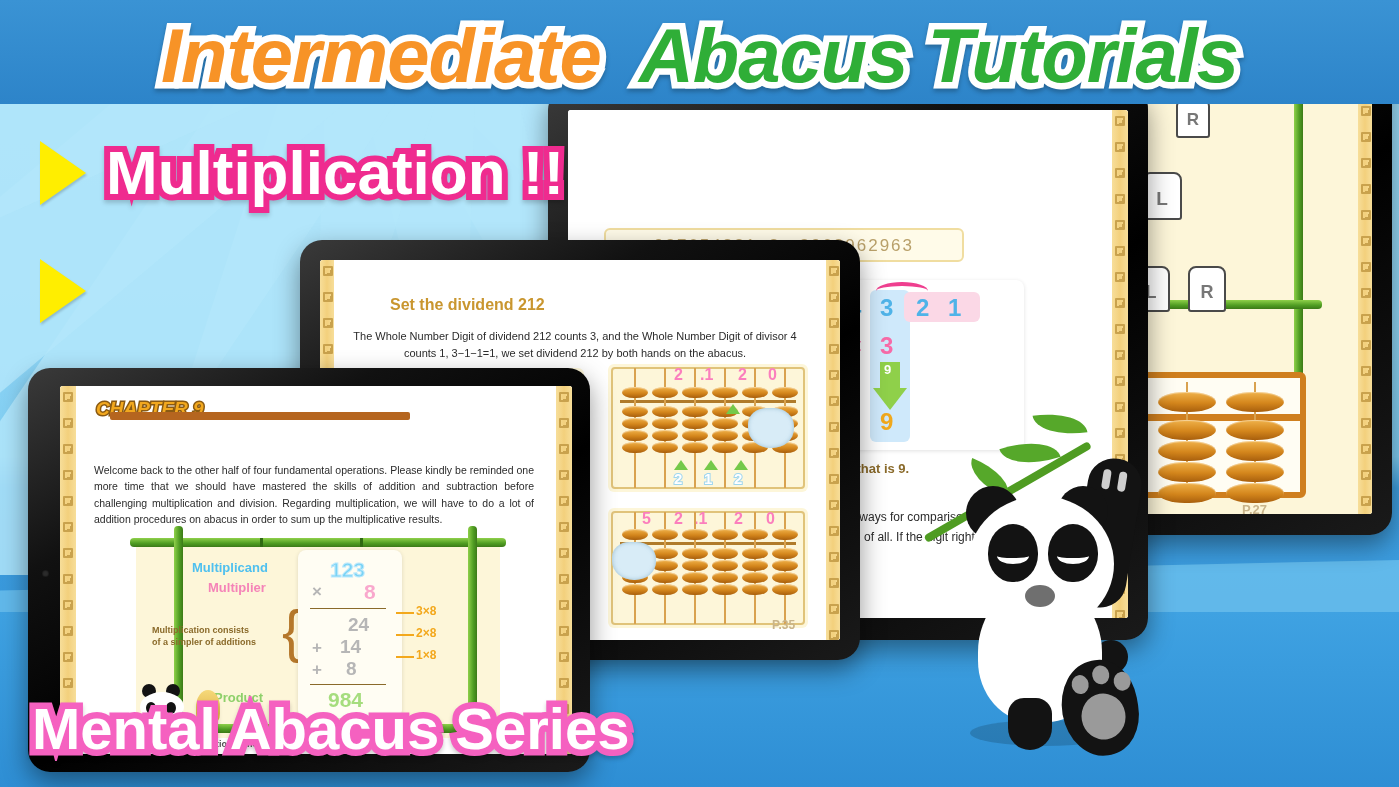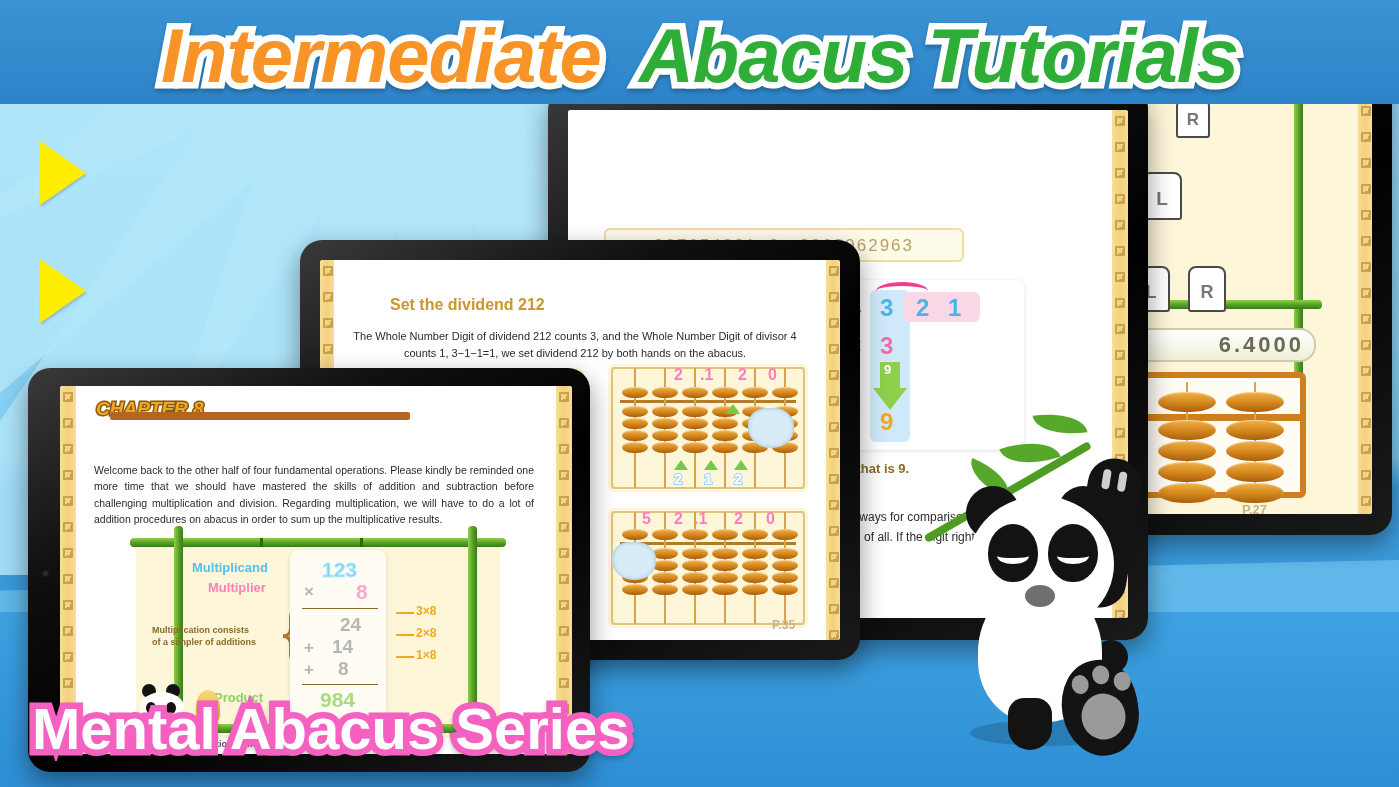--- a/index.html
+++ b/index.html
@@ -364,21 +364,20 @@
         <div class="hand-icon" style="left:282px; top:88px; width:34px; font-size:17px;">L</div>
         <div class="hand-shape" style="left:344px; top:76px; width:34px;height:40px;"></div>
         <div class="hand-icon" style="left:344px; top:88px; width:34px; font-size:17px;">R</div>
         <div class="hand-shape" style="left:310px; top:150px; width:40px;height:48px;"></div>
         <div class="hand-icon" style="left:310px; top:166px; width:40px; font-size:19px;">L</div>
         <div class="hand-shape" style="left:300px; top:244px; width:38px;height:46px;"></div>
         <div class="hand-icon" style="left:300px; top:260px; width:38px; font-size:18px;">L</div>
         <div class="hand-shape" style="left:356px; top:244px; width:38px;height:46px;"></div>
         <div class="hand-icon" style="left:356px; top:260px; width:38px; font-size:18px;">R</div>
 
-        <div class="readout" style="left:288px; top:306px; width:196px; height:34px; font-size:22px;">6.4000</div>
 
         <div class="abacus" style="left:32px; top:350px; width:442px; height:126px; background:#fffdf3; border:6px solid #cf7f1e;">
           <div class="ab-beam" style="left:0; right:0; top:36px; background:#cf7f1e; height:7px;"></div>
           <div id="rear-beads">
               <div class="ab-rod" style="left: 44px; top: 4px; bottom: 4px;"></div>
               <div class="bead" style="left: 16px; top: 14px; width: 58px; height: 20px;"></div>
               <div class="bead" style="left: 16px; top: 42px; width: 58px; height: 20px;"></div>
               <div class="bead" style="left: 16px; top: 63px; width: 58px; height: 20px;"></div>
               <div class="bead" style="left: 16px; top: 84px; width: 58px; height: 20px;"></div>
               <div class="bead" style="left: 16px; top: 105px; width: 58px; height: 20px;"></div>
@@ -712,21 +711,21 @@
             <span style="top: 162px;"></span>
             <span style="top: 188px;"></span>
             <span style="top: 214px;"></span>
             <span style="top: 240px;"></span>
             <span style="top: 266px;"></span>
             <span style="top: 292px;"></span>
             <span style="top: 318px;"></span>
             <span style="top: 344px;"></span>
           </div>
 
-        <div class="chapter-badge" style="left:36px; top:12px; font-size:19px;">CHAPTER 8</div>
+        <div class="chapter-badge" style="left:36px; top:12px; font-size:19px;">CHAPTER 9</div>
 
 
         <div style="position:absolute; left:50px; top:26px; width:300px; height:8px; background:#b5651f; border-radius:2px;"></div>
 
         <div class="body-text" style="left:34px; top:76px; width:440px; font-size:10.5px;">Welcome back to the other half of four fundamental operations. Please kindly be reminded one more time that we should have mastered the skills of addition and subtraction before challenging multiplication and division. Regarding multiplication, we will have to do a lot of addition procedures on abacus in order to sum up the multiplicative results.</div>
 
         <div class="bamboo-frame" style="left:70px; top:152px; width:376px; height:200px;">
           <div class="mul-panel" style="left:6px; top:6px; right:6px; bottom:0; width:364px; height:194px;"></div>
           <div class="bamboo-h" style="left:0; top:0; width:376px;"></div>
           <div class="bamboo-h" style="left:0; top:186px; width:376px;"></div>
@@ -738,21 +737,21 @@
           <div class="bamboo-node" style="left:230px; top:186px; width:3px; height:9px;"></div>
 
           <div class="lbl-multiplicand" style="left:62px; top:22px; font-size:13px;">Multiplicand</div>
           <div class="lbl-multiplier" style="left:78px; top:42px; font-size:13px;">Multiplier</div>
           <div class="lbl-product" style="left:84px; top:152px; font-size:13px;">Product</div>
 
           <div class="eq-note" style="left:22px; top:86px; width:130px; font-size:9px; white-space:pre-line;">Multiplication consists
 of a simpler of additions</div>
           <div class="brace" style="left:152px; top:66px; font-size:58px; line-height:.92;">{</div>
 
-          <div class="mul-card" style="left:160px; top:12px; width:96px; height:168px;">
+          <div class="mul-card" style="left:168px; top:12px; width:104px; height:168px;">
             <div class="num-blue" style="position:absolute; left:32px; top:8px; font-size:21px;">123</div>
             <div class="num-gray" style="position:absolute; left:14px; top:32px; font-size:17px;">×</div>
             <div class="num-pink" style="position:absolute; left:66px; top:30px; font-size:21px;">8</div>
             <div class="hline" style="left:12px; top:58px; width:76px;"></div>
             <div class="num-gray" style="position:absolute; left:50px; top:64px; font-size:19px;">24</div>
             <div class="num-gray" style="position:absolute; left:14px; top:88px; font-size:17px;">+</div>
             <div class="num-gray" style="position:absolute; left:42px; top:86px; font-size:19px;">14</div>
             <div class="num-gray" style="position:absolute; left:14px; top:110px; font-size:17px;">+</div>
             <div class="num-gray" style="position:absolute; left:48px; top:108px; font-size:19px;">8</div>
             <div class="hline" style="left:12px; top:134px; width:76px;"></div>
@@ -820,20 +819,21 @@
   <div class="title-wrap">
     <div class="title">
       <span class="t-orange">Intermediate</span>
       <span class="t-green" style="margin-left:18px;">Abacus Tutorials</span>
     </div>
   </div>
 
   <div class="bullets">
     <div class="brow">
       <div class="tri"></div>
+      <div class="btext">Multiplication !!</div>
     </div>
     <div class="brow" style="margin-top:22px;">
       <div class="tri"></div>
     </div>
   </div>
 
   <div class="footer-text">Mental Abacus Series</div>
 
 </div>
 

